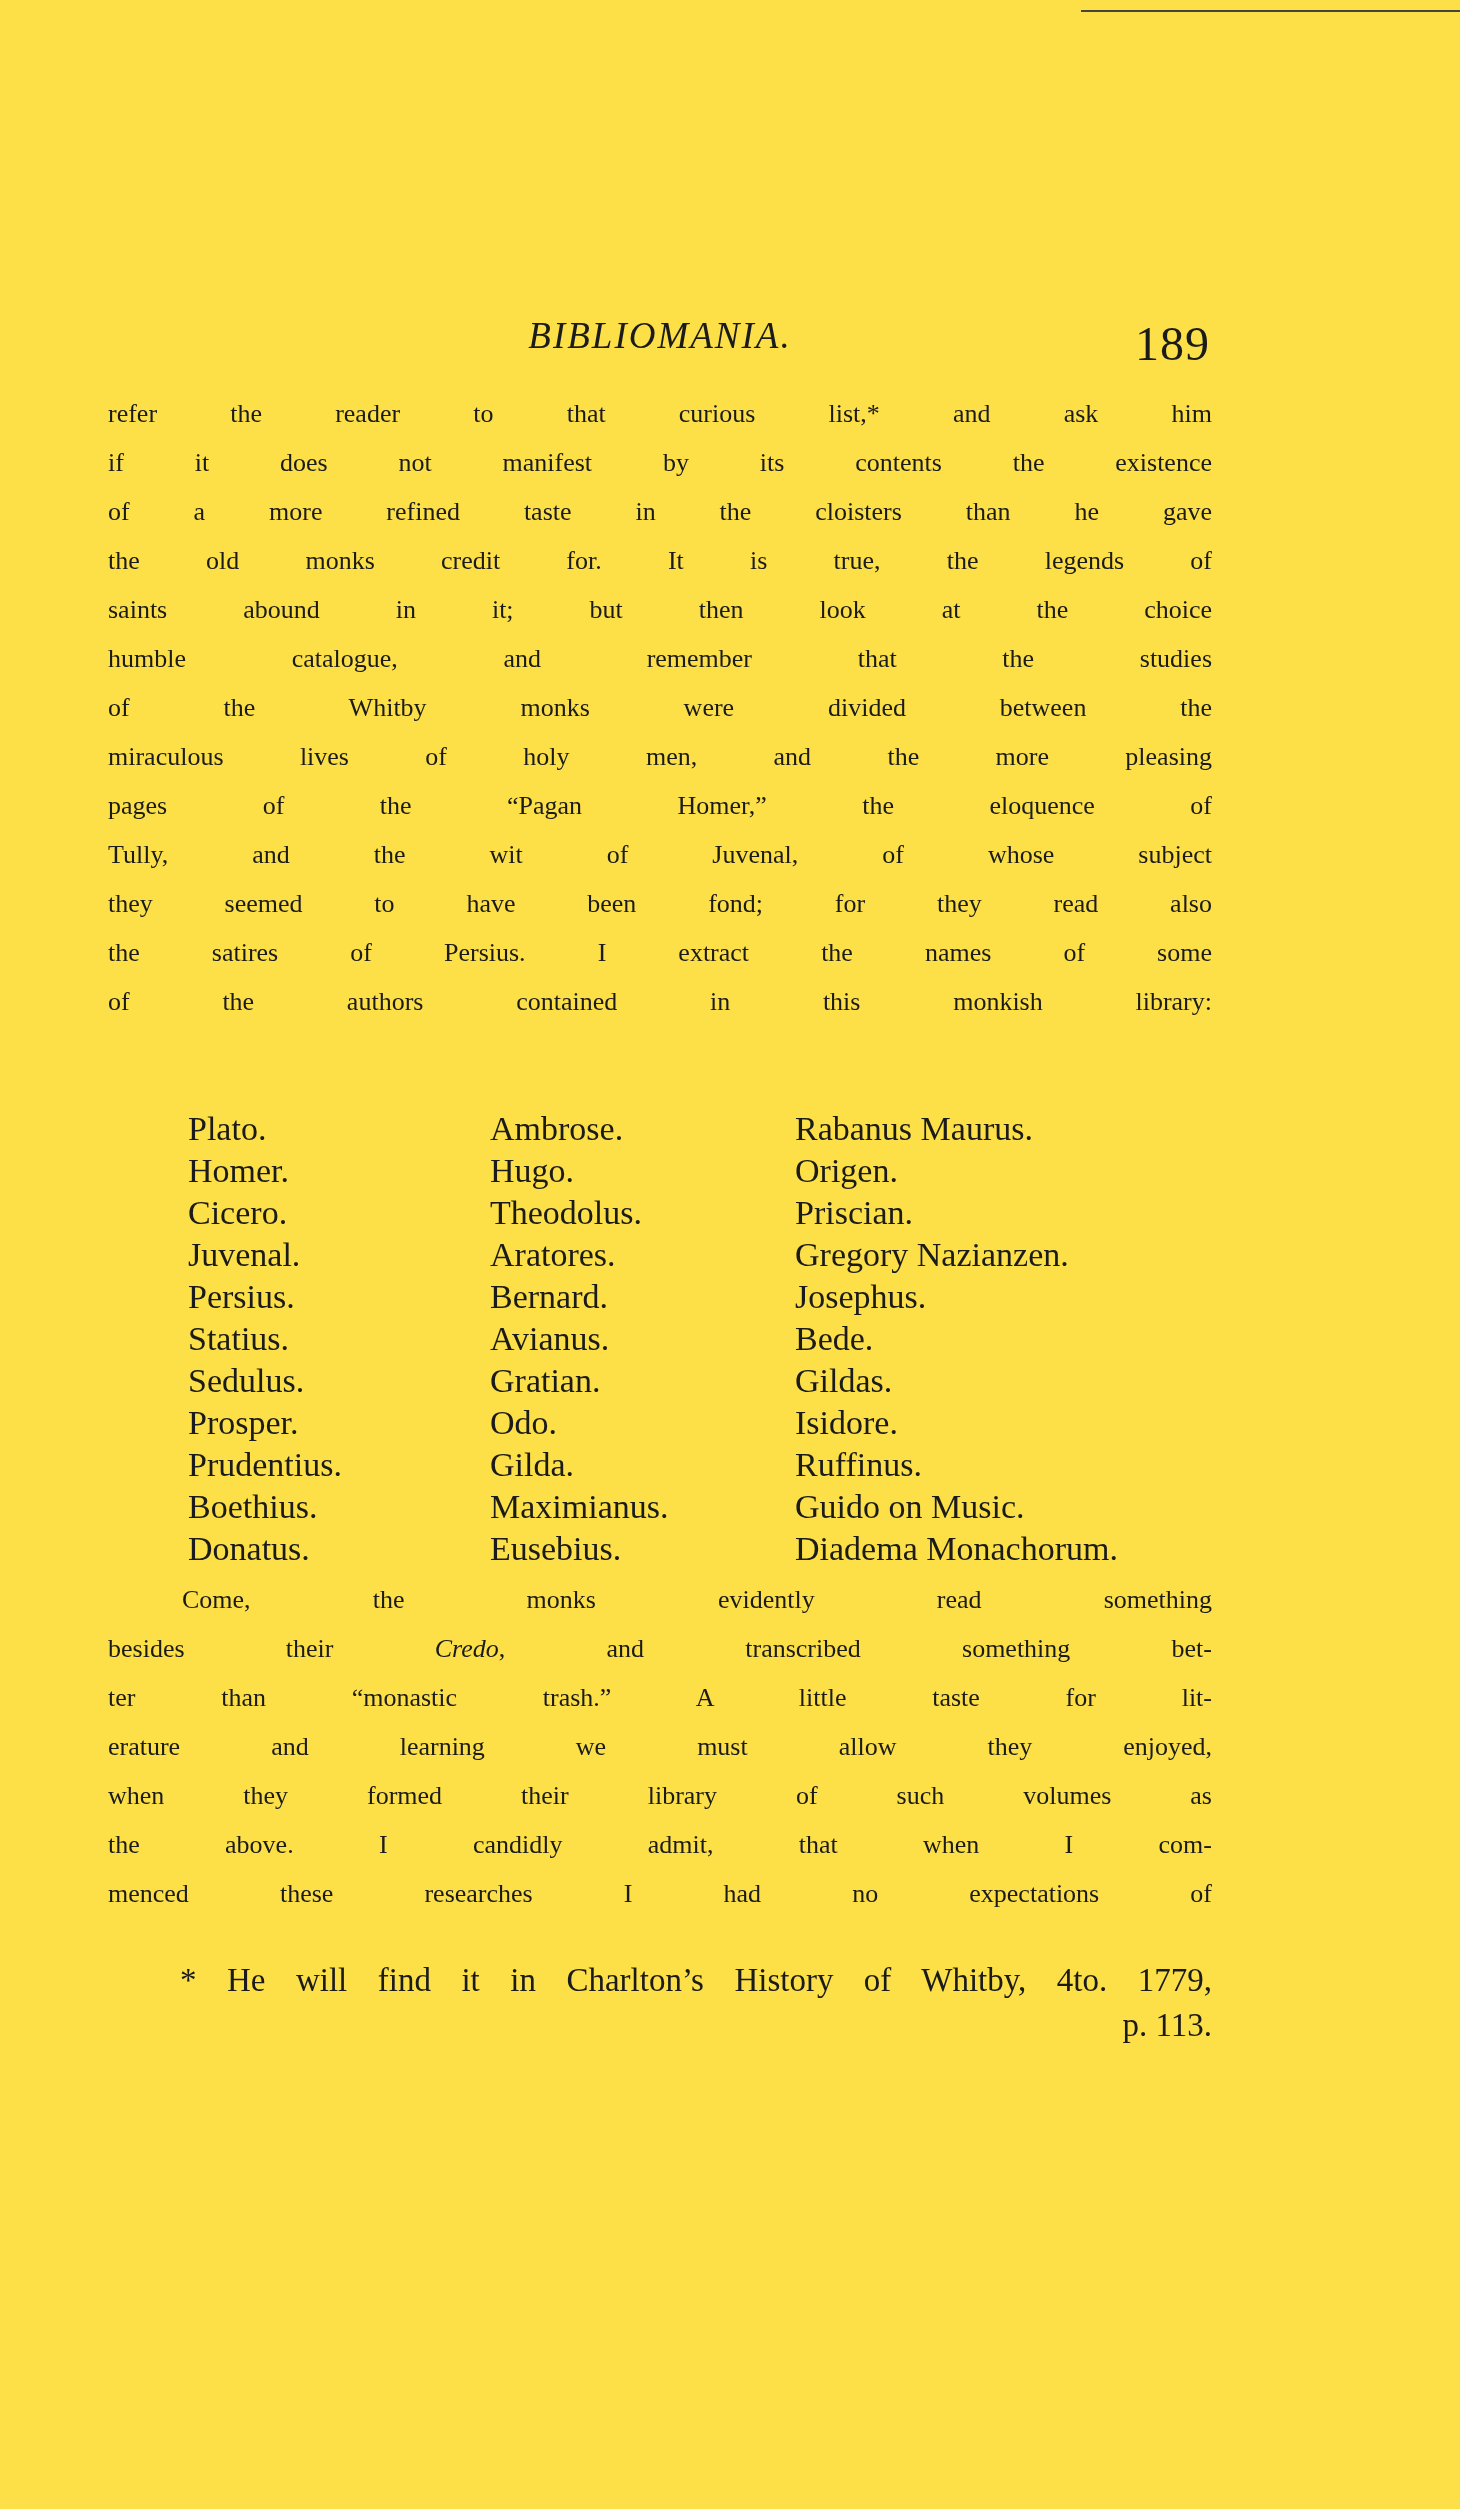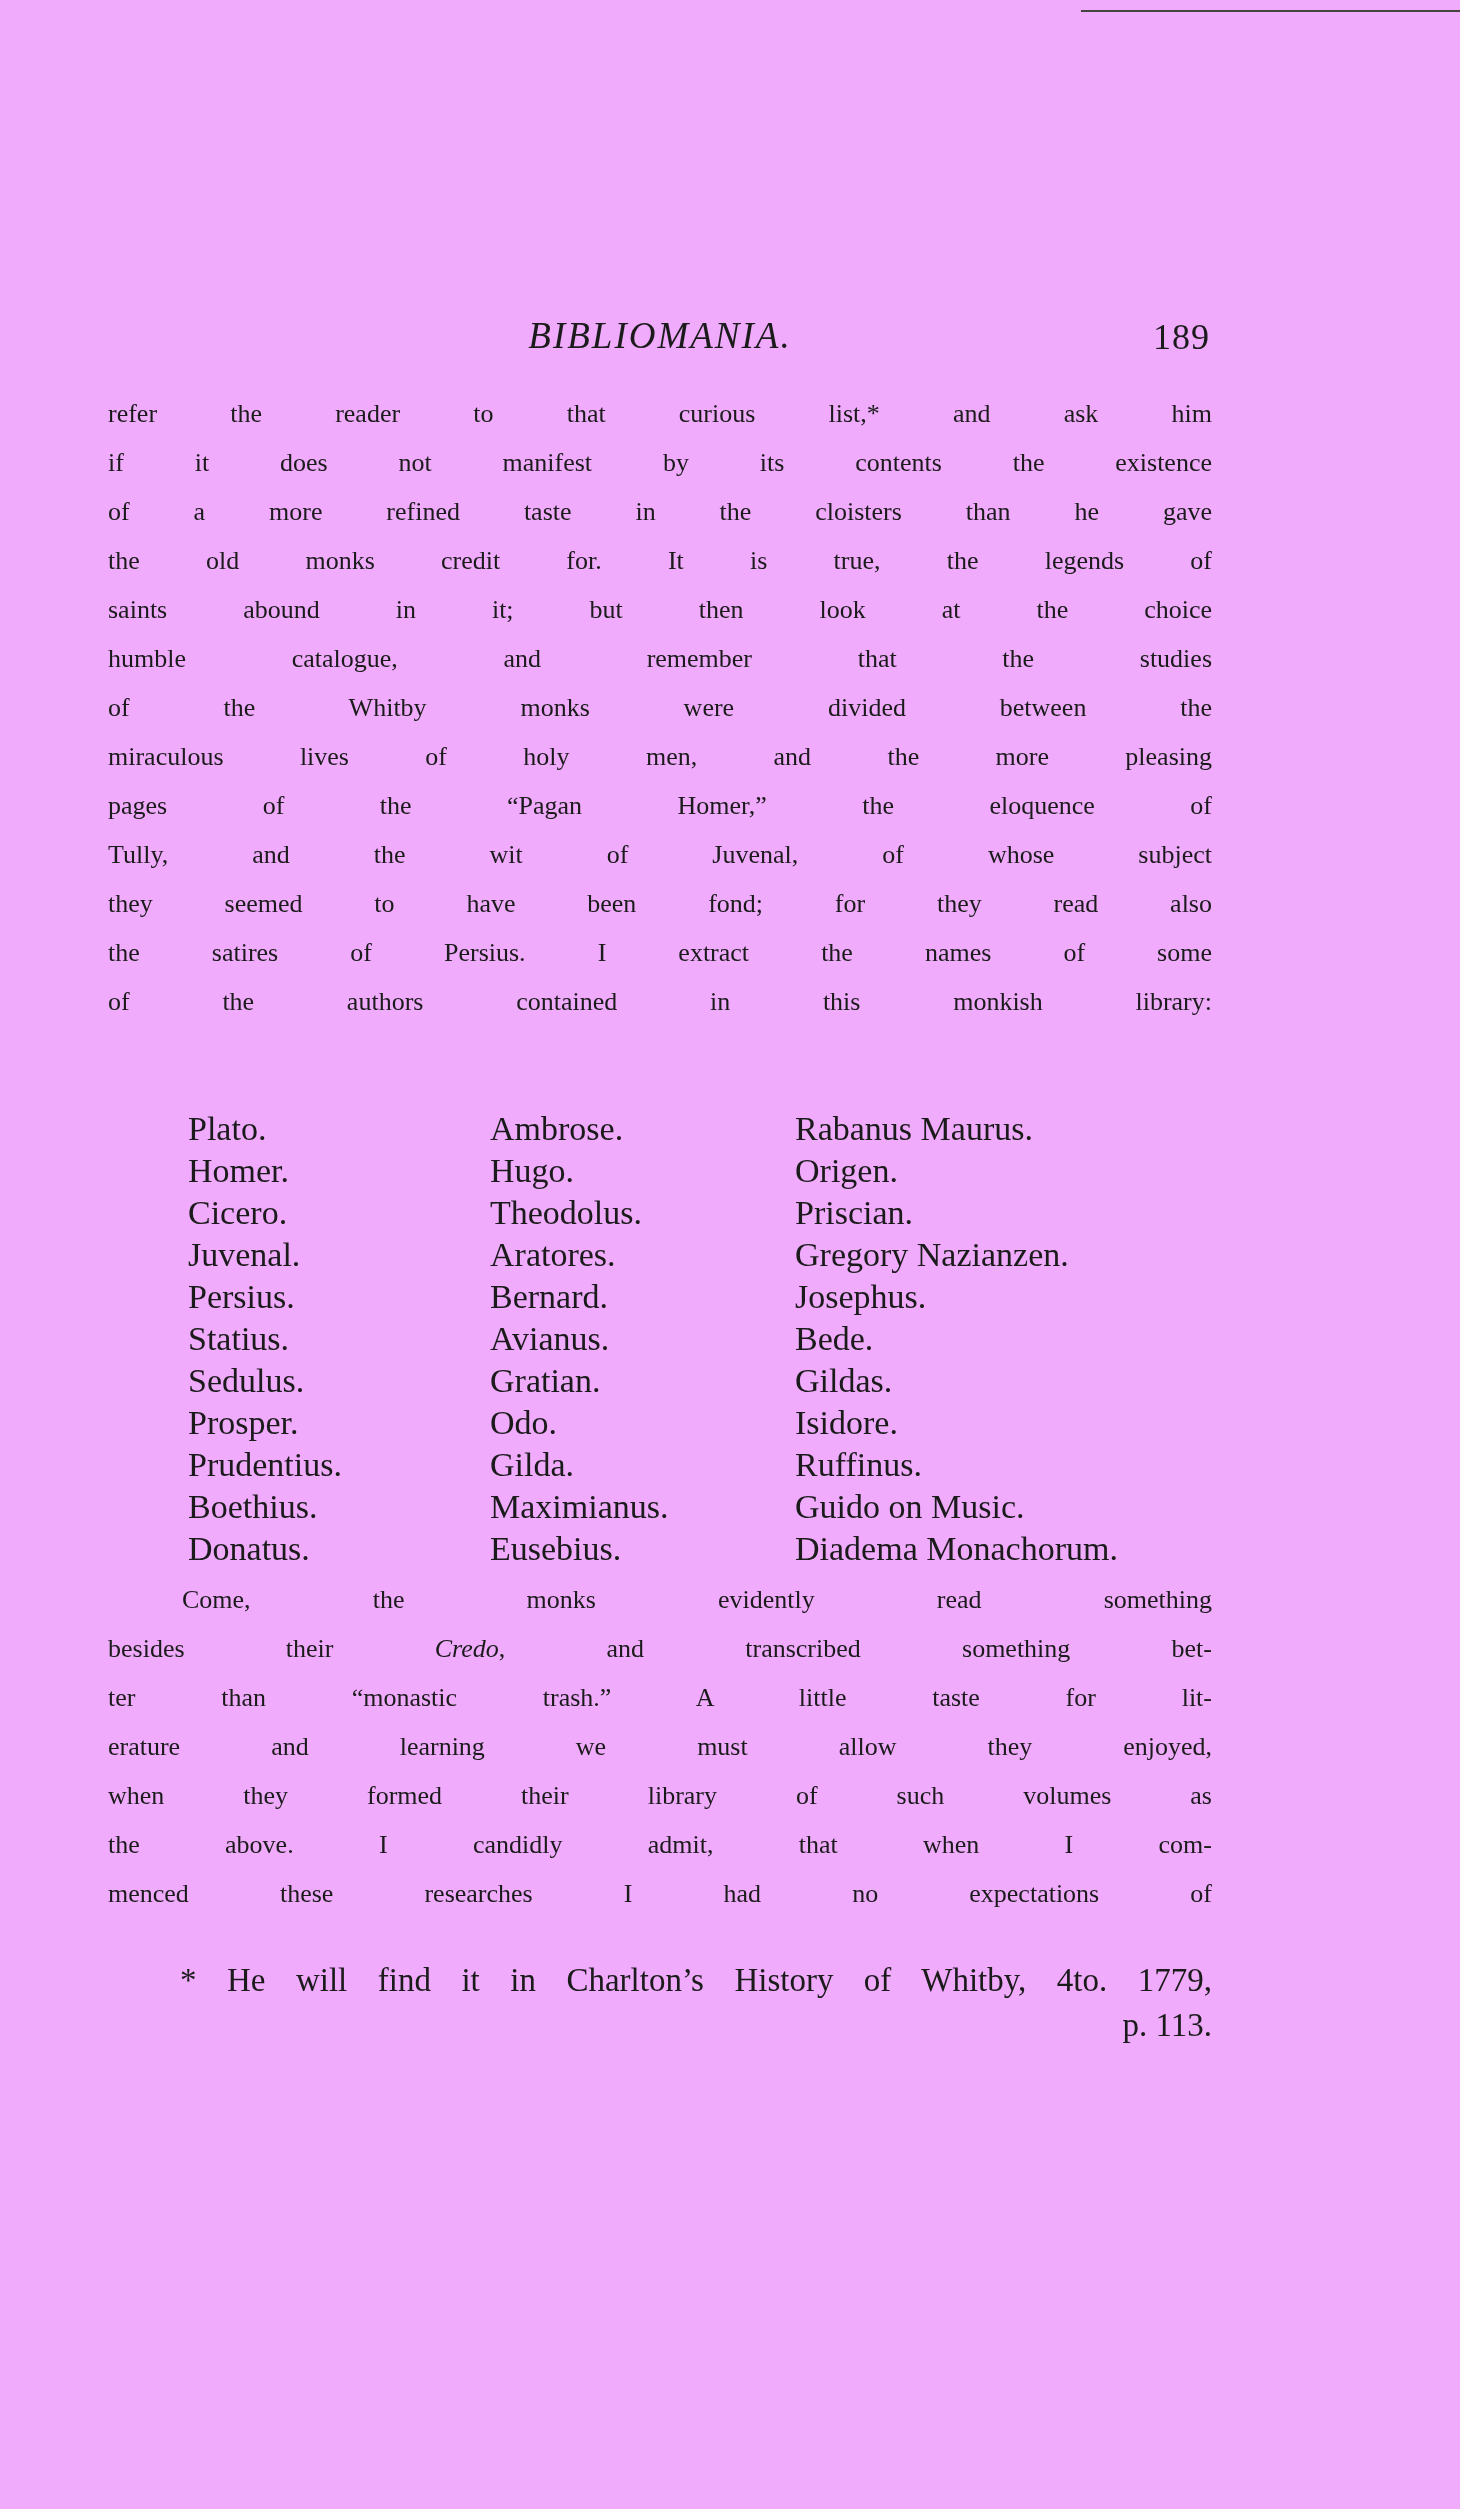--- a/index.html
+++ b/index.html
@@ -5,21 +5,21 @@
   * { box-sizing: border-box; }
   html, body { margin: 0; padding: 0; }
   body {
     width: 1461px; height: 2509px;
     background: #e8e7e3;
     font-family: "Liberation Serif", "DejaVu Serif", serif;
   }
   .page {
     position: relative;
     width: 1461px; height: 2509px;
-    background: #f0abfc;
+    background: #fde047;
     color: #1b1b1b;
     overflow: hidden;
   }
   .scan-rule {
     position: absolute;
     top: 10px; left: 1081px;
     width: 380px; height: 2px;
     background: #45443f;
   }
   .page-header {
@@ -29,21 +29,21 @@
   }
   .running-title {
     text-align: center;
     font-style: italic;
     font-size: 37px;
     letter-spacing: 2px;
   }
   .page-number {
     position: absolute;
     right: 2px; top: 2px;
-    font-size: 36px;
+    font-size: 48px;
     letter-spacing: 1px;
   }
   .para {
     position: absolute;
     left: 108px;
     width: 1104px;
     font-size: 26px;
     line-height: 49px;
   }
   .para1 { top: 389px; }

